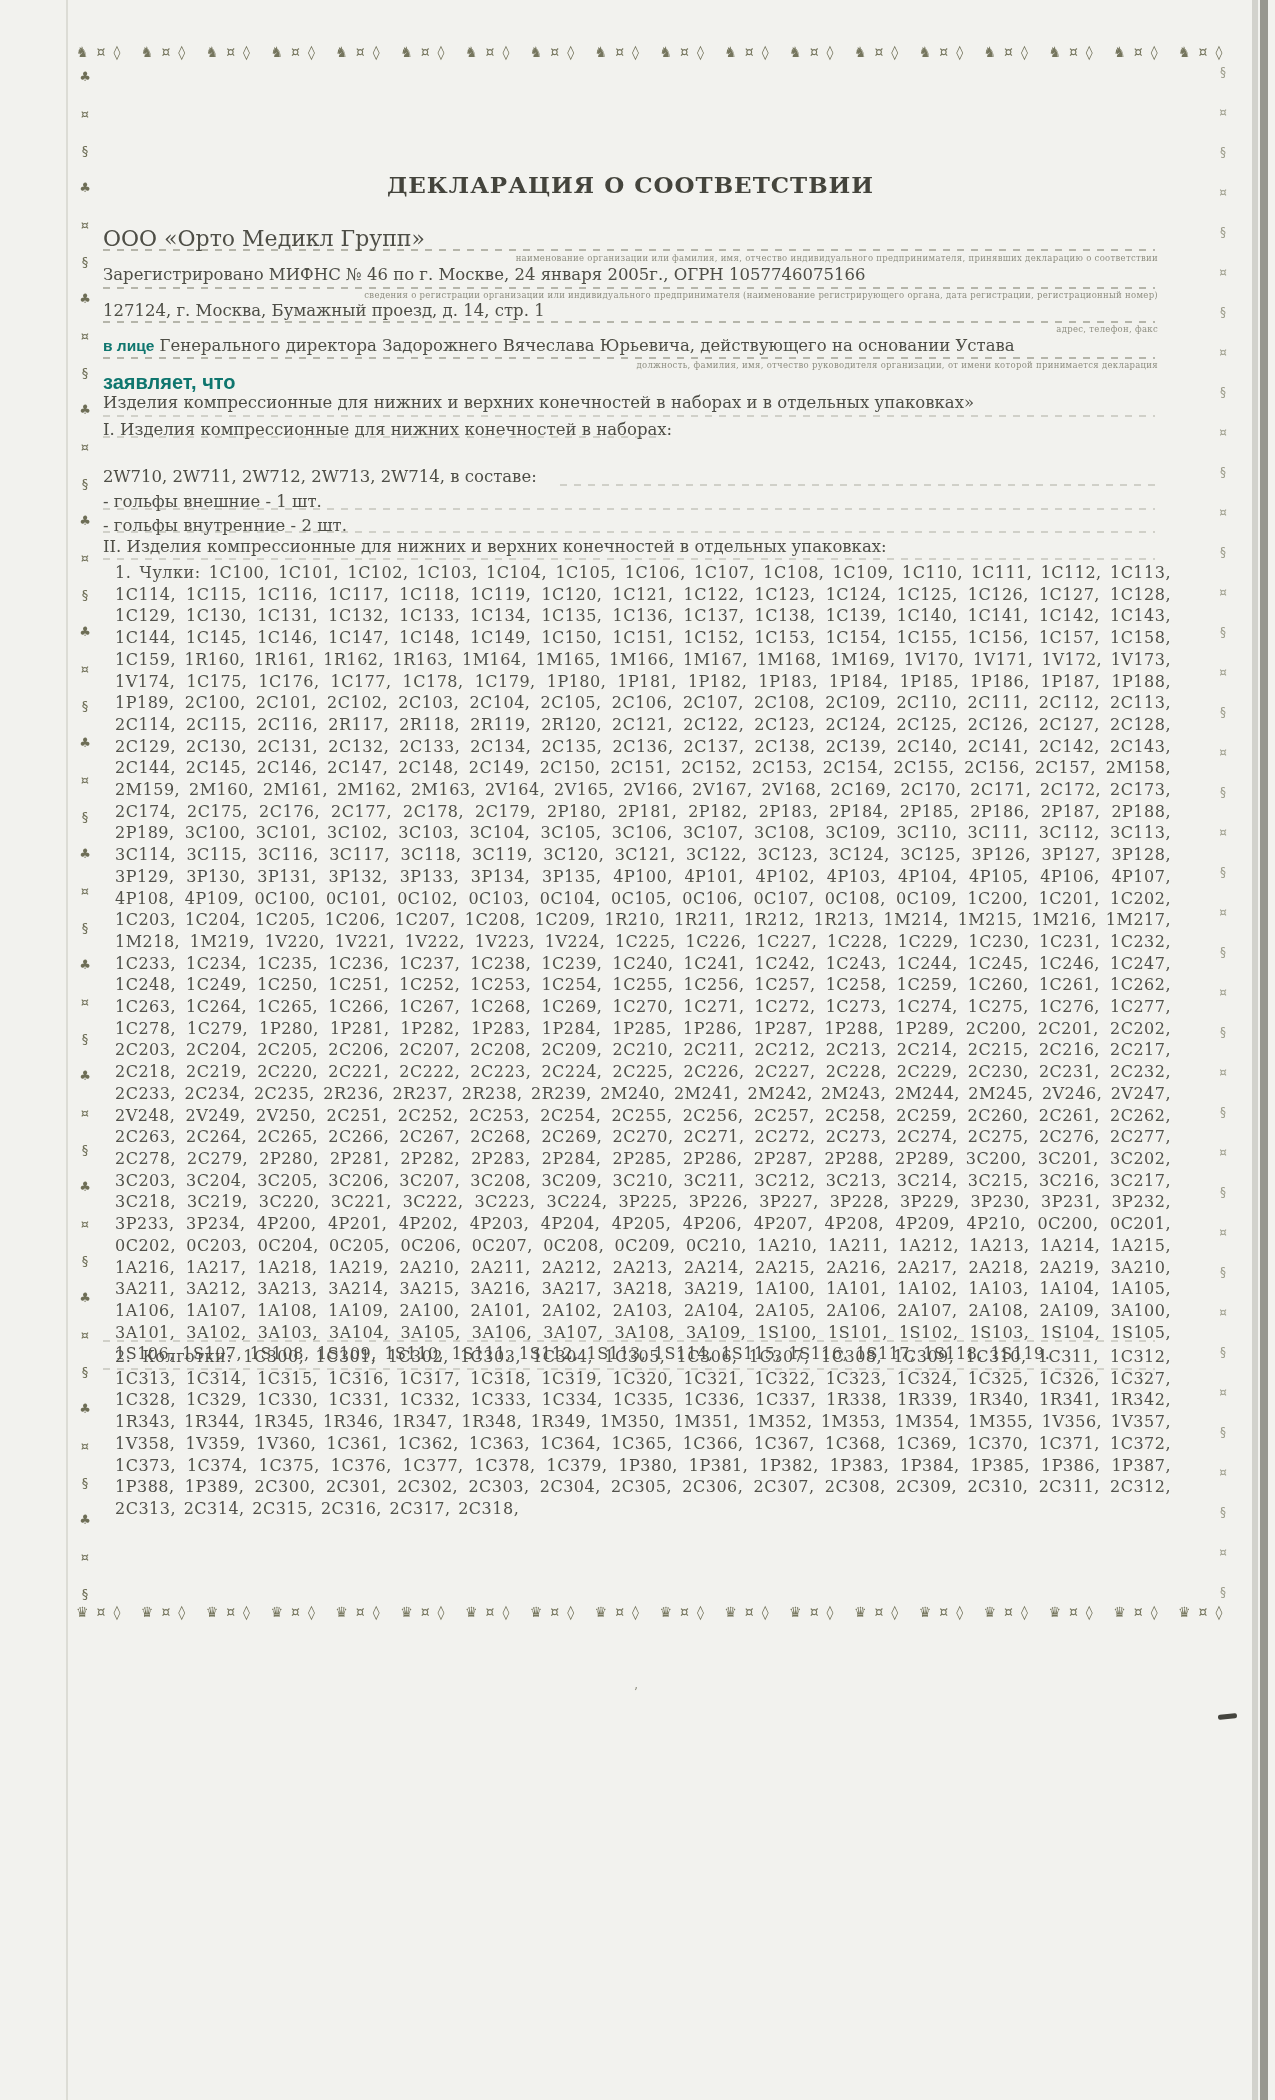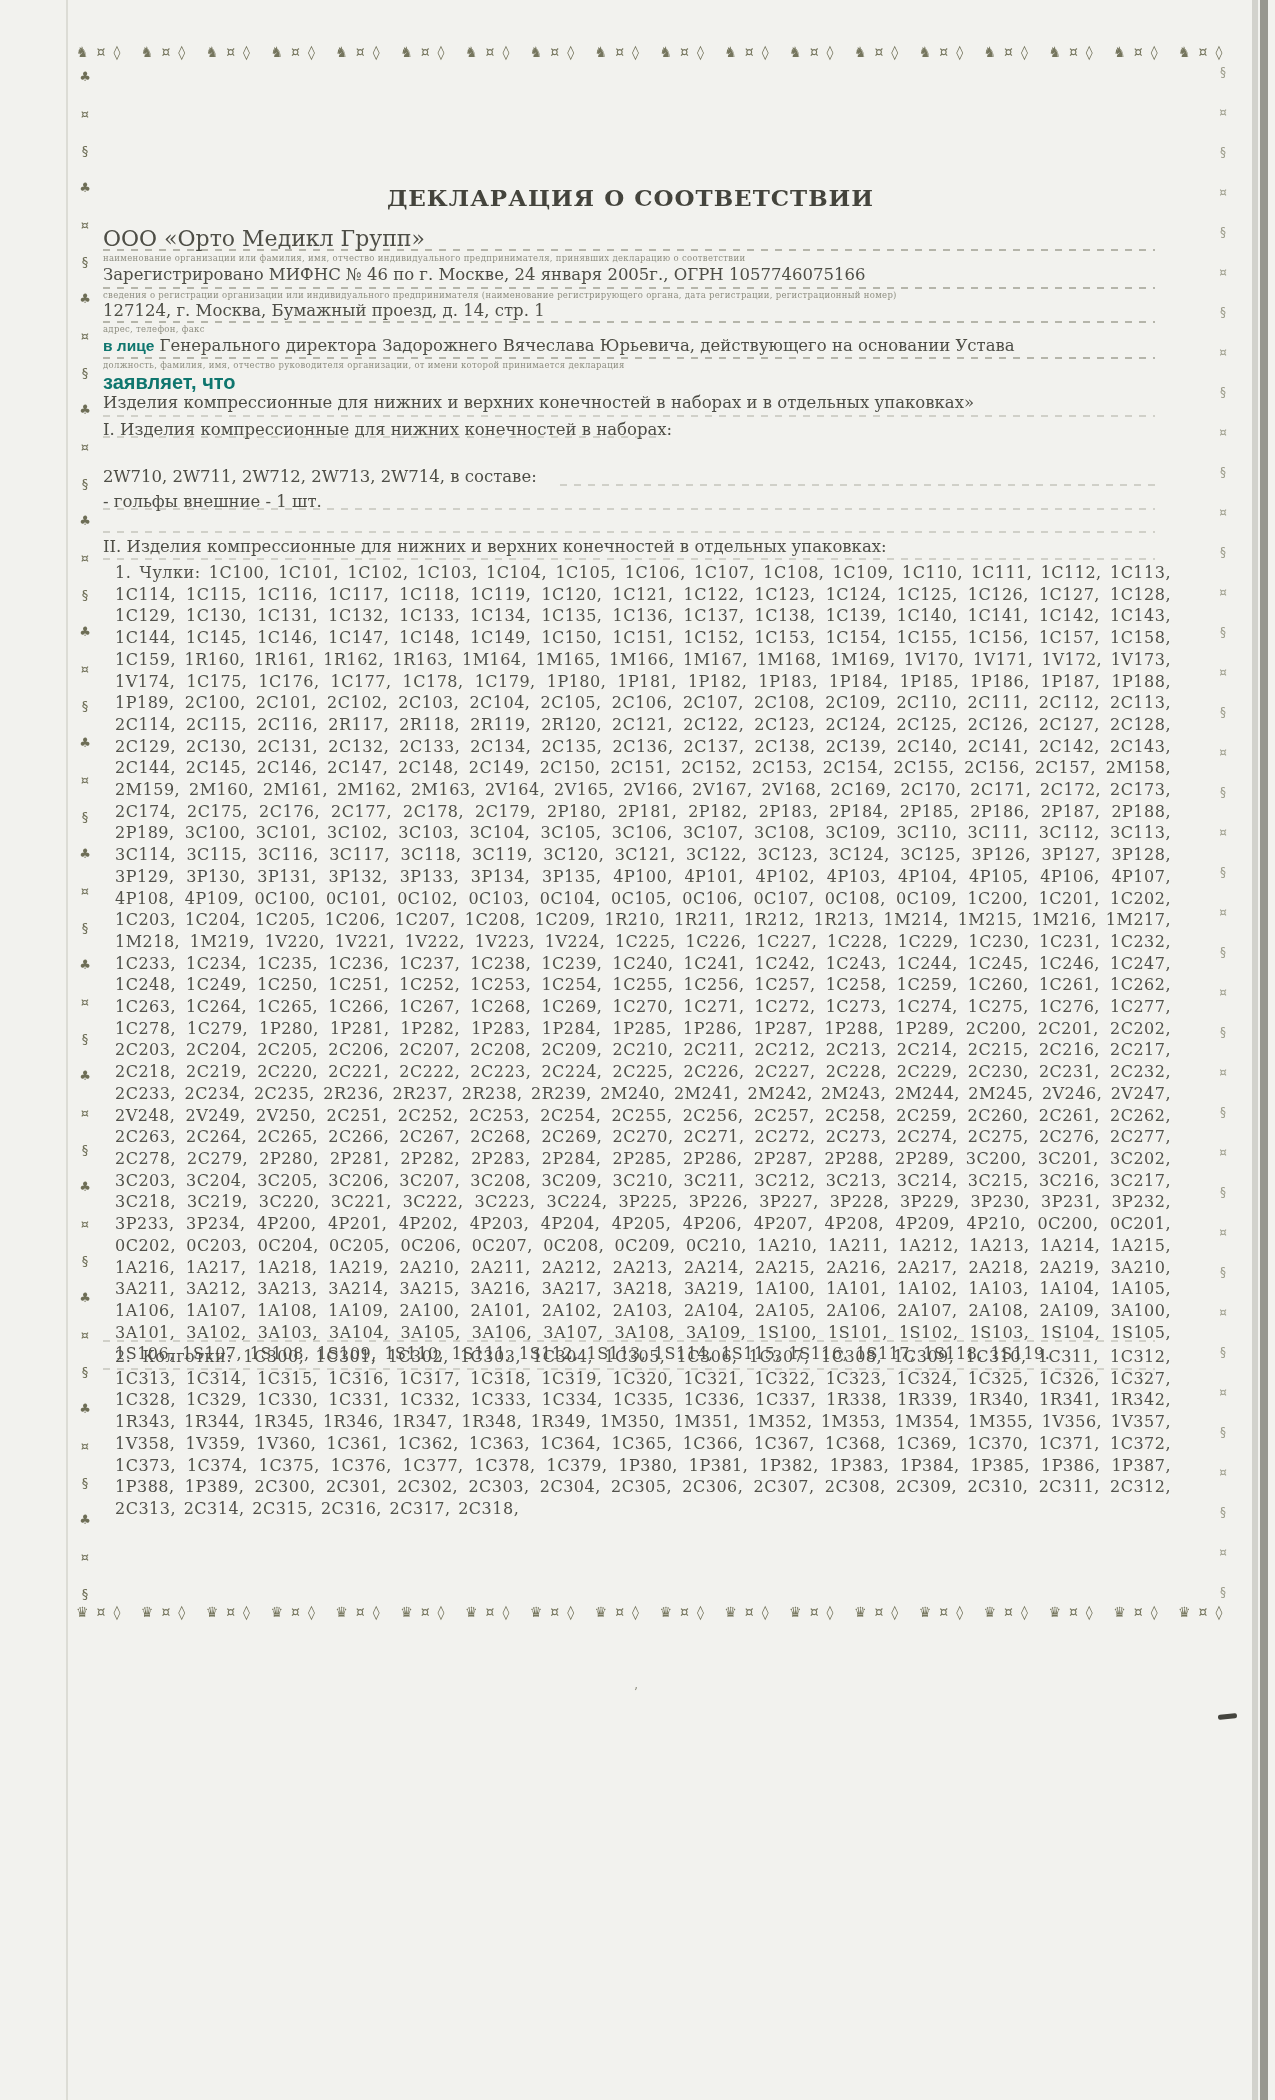--- a/index.html
+++ b/index.html
@@ -12,24 +12,24 @@
   .abs{position:absolute;}
   .orn{font-family:"DejaVu Sans",sans-serif;color:#75755d;overflow:hidden;white-space:nowrap;}
   .orn-top{left:76px;top:44px;width:1158px;height:26px;font-size:14px;letter-spacing:8px;}
   .orn-bottom{left:76px;top:1604px;width:1158px;height:28px;font-size:14px;letter-spacing:8px;}
   .orn-col{width:26px;text-align:center;white-space:pre-line;overflow:hidden;}
   .orn-left{left:72px;top:58px;height:1560px;font-size:13px;line-height:37px;color:#6e6e56;}
   .orn-right{left:1210px;top:52px;height:1575px;font-size:12px;line-height:40px;color:#9d9d8c;}
   .edge-left{left:66px;top:0;width:2px;height:2100px;background:#dcdcd5;}
   .edge-right-light{left:1252px;top:0;width:6px;height:2100px;background:#d2d2cc;}
   .edge-right{left:1260px;top:0;width:8px;height:2100px;background:#97978f;}
-  .title{left:103px;top:184px;width:1055px;text-align:center;
+  .title{left:103px;top:171px;width:1055px;text-align:center;
     font-size:23px;font-weight:bold;letter-spacing:1px;color:#44443c;white-space:nowrap;}
   .line{left:103px;width:1060px;font-size:16.5px;white-space:nowrap;color:#4e4e46;}
-  .hint{left:103px;width:1055px;text-align:left;font-size:8.5px;letter-spacing:.3px;
+  .hint{left:103px;width:1055px;text-align:right;font-size:8.5px;letter-spacing:.3px;
     color:#8e8e80;white-space:nowrap;}
   .boldsans{font-family:"Liberation Sans",sans-serif;font-weight:bold;font-size:15.5px;color:#0f766e;}
   .rule{height:2px;background:repeating-linear-gradient(90deg,rgba(120,120,102,.5) 0 7px,rgba(0,0,0,0) 7px 14px);}
   .rule-light{background:repeating-linear-gradient(90deg,rgba(120,120,102,.28) 0 7px,rgba(0,0,0,0) 7px 14px);}
   .codes{left:115px;width:1056px;text-align:justify;font-size:16px;line-height:21.7px;
     letter-spacing:.5px;word-spacing:2px;color:#51514a;z-index:2;}
   .speck{color:#8b8b7d;font-size:12px;}
   .arrow-mark{left:1218px;top:1714px;width:19px;height:5px;background:#45453e;
     border-radius:2px;transform:rotate(-6deg);}
 </style>
@@ -154,20 +154,21 @@
 
   <div class="abs line" style="top:393px;">Изделия компрессионные для нижних и верхних конечностей в наборах и в отдельных упаковках»</div>
   <div class="abs rule rule-light" style="top:415px;left:103px;width:1052px;"></div>
 
   <div class="abs line" style="top:420px;">I. Изделия компрессионные для нижних конечностей в наборах:</div>
   <div class="abs rule rule-light" style="top:436px;left:103px;width:560px;"></div>
   <div class="abs line" style="top:467px;">2W710, 2W711, 2W712, 2W713, 2W714, в составе:</div>
   <div class="abs rule rule-light" style="top:484px;left:560px;width:595px;"></div>
   <div class="abs line" style="top:492px;">- гольфы внешние - 1 шт.</div>
   <div class="abs rule rule-light" style="top:508px;left:103px;width:1052px;"></div>
+  <div class="abs line" style="top:516px;">- гольфы внутренние - 2 шт.</div>
   <div class="abs rule rule-light" style="top:531px;left:103px;width:1052px;"></div>
 
   <div class="abs line" style="top:537px;">II. Изделия компрессионные для нижних и верхних конечностей в отдельных упаковках:</div>
   <div class="abs rule rule-light" style="top:558px;left:103px;width:1052px;"></div>
 
   <div class="abs rule rule-light" style="top:1340px;left:103px;width:1052px;z-index:1;"></div>
   <div class="abs rule rule-light" style="top:1368px;left:103px;width:1052px;z-index:1;"></div>
 
   <div class="abs codes" style="top:562px;"><span>1. Чулки: </span><span>1C100, 1C101, 1C102, 1C103, 1C104, 1C105, 1C106, 1C107, 1C108, 1C109, 1C110, 1C111, 1C112, 1C113, 1C114, 1C115, 1C116, 1C117, 1C118, 1C119, 1C120, 1C121, 1C122, 1C123, 1C124, 1C125, 1C126, 1C127, 1C128, 1C129, 1C130, 1C131, 1C132, 1C133, 1C134, 1C135, 1C136, 1C137, 1C138, 1C139, 1C140, 1C141, 1C142, 1C143, 1C144, 1C145, 1C146, 1C147, 1C148, 1C149, 1C150, 1C151, 1C152, 1C153, 1C154, 1C155, 1C156, 1C157, 1C158, 1C159, 1R160, 1R161, 1R162, 1R163, 1M164, 1M165, 1M166, 1M167, 1M168, 1M169, 1V170, 1V171, 1V172, 1V173, 1V174, 1C175, 1C176, 1C177, 1C178, 1C179, 1P180, 1P181, 1P182, 1P183, 1P184, 1P185, 1P186, 1P187, 1P188, 1P189, 2C100, 2C101, 2C102, 2C103, 2C104, 2C105, 2C106, 2C107, 2C108, 2C109, 2C110, 2C111, 2C112, 2C113, 2C114, 2C115, 2C116, 2R117, 2R118, 2R119, 2R120, 2C121, 2C122, 2C123, 2C124, 2C125, 2C126, 2C127, 2C128, 2C129, 2C130, 2C131, 2C132, 2C133, 2C134, 2C135, 2C136, 2C137, 2C138, 2C139, 2C140, 2C141, 2C142, 2C143, 2C144, 2C145, 2C146, 2C147, 2C148, 2C149, 2C150, 2C151, 2C152, 2C153, 2C154, 2C155, 2C156, 2C157, 2M158, 2M159, 2M160, 2M161, 2M162, 2M163, 2V164, 2V165, 2V166, 2V167, 2V168, 2C169, 2C170, 2C171, 2C172, 2C173, 2C174, 2C175, 2C176, 2C177, 2C178, 2C179, 2P180, 2P181, 2P182, 2P183, 2P184, 2P185, 2P186, 2P187, 2P188, 2P189, 3C100, 3C101, 3C102, 3C103, 3C104, 3C105, 3C106, 3C107, 3C108, 3C109, 3C110, 3C111, 3C112, 3C113, 3C114, 3C115, 3C116, 3C117, 3C118, 3C119, 3C120, 3C121, 3C122, 3C123, 3C124, 3C125, 3P126, 3P127, 3P128, 3P129, 3P130, 3P131, 3P132, 3P133, 3P134, 3P135, 4P100, 4P101, 4P102, 4P103, 4P104, 4P105, 4P106, 4P107, 4P108, 4P109, 0C100, 0C101, 0C102, 0C103, 0C104, 0C105, 0C106, 0C107, 0C108, 0C109, 1C200, 1C201, 1C202, 1C203, 1C204, 1C205, 1C206, 1C207, 1C208, 1C209, 1R210, 1R211, 1R212, 1R213, 1M214, 1M215, 1M216, 1M217, 1M218, 1M219, 1V220, 1V221, 1V222, 1V223, 1V224, 1C225, 1C226, 1C227, 1C228, 1C229, 1C230, 1C231, 1C232, 1C233, 1C234, 1C235, 1C236, 1C237, 1C238, 1C239, 1C240, 1C241, 1C242, 1C243, 1C244, 1C245, 1C246, 1C247, 1C248, 1C249, 1C250, 1C251, 1C252, 1C253, 1C254, 1C255, 1C256, 1C257, 1C258, 1C259, 1C260, 1C261, 1C262, 1C263, 1C264, 1C265, 1C266, 1C267, 1C268, 1C269, 1C270, 1C271, 1C272, 1C273, 1C274, 1C275, 1C276, 1C277, 1C278, 1C279, 1P280, 1P281, 1P282, 1P283, 1P284, 1P285, 1P286, 1P287, 1P288, 1P289, 2C200, 2C201, 2C202, 2C203, 2C204, 2C205, 2C206, 2C207, 2C208, 2C209, 2C210, 2C211, 2C212, 2C213, 2C214, 2C215, 2C216, 2C217, 2C218, 2C219, 2C220, 2C221, 2C222, 2C223, 2C224, 2C225, 2C226, 2C227, 2C228, 2C229, 2C230, 2C231, 2C232, 2C233, 2C234, 2C235, 2R236, 2R237, 2R238, 2R239, 2M240, 2M241, 2M242, 2M243, 2M244, 2M245, 2V246, 2V247, 2V248, 2V249, 2V250, 2C251, 2C252, 2C253, 2C254, 2C255, 2C256, 2C257, 2C258, 2C259, 2C260, 2C261, 2C262, 2C263, 2C264, 2C265, 2C266, 2C267, 2C268, 2C269, 2C270, 2C271, 2C272, 2C273, 2C274, 2C275, 2C276, 2C277, 2C278, 2C279, 2P280, 2P281, 2P282, 2P283, 2P284, 2P285, 2P286, 2P287, 2P288, 2P289, 3C200, 3C201, 3C202, 3C203, 3C204, 3C205, 3C206, 3C207, 3C208, 3C209, 3C210, 3C211, 3C212, 3C213, 3C214, 3C215, 3C216, 3C217, 3C218, 3C219, 3C220, 3C221, 3C222, 3C223, 3C224, 3P225, 3P226, 3P227, 3P228, 3P229, 3P230, 3P231, 3P232, 3P233, 3P234, 4P200, 4P201, 4P202, 4P203, 4P204, 4P205, 4P206, 4P207, 4P208, 4P209, 4P210, 0C200, 0C201, 0C202, 0C203, 0C204, 0C205, 0C206, 0C207, 0C208, 0C209, 0C210, 1A210, 1A211, 1A212, 1A213, 1A214, 1A215, 1A216, 1A217, 1A218, 1A219, 2A210, 2A211, 2A212, 2A213, 2A214, 2A215, 2A216, 2A217, 2A218, 2A219, 3A210, 3A211, 3A212, 3A213, 3A214, 3A215, 3A216, 3A217, 3A218, 3A219, 1A100, 1A101, 1A102, 1A103, 1A104, 1A105, 1A106, 1A107, 1A108, 1A109, 2A100, 2A101, 2A102, 2A103, 2A104, 2A105, 2A106, 2A107, 2A108, 2A109, 3A100, 3A101, 3A102, 3A103, 3A104, 3A105, 3A106, 3A107, 3A108, 3A109, 1S100, 1S101, 1S102, 1S103, 1S104, 1S105, 1S106, 1S107, 1S108, 1S109, 1S110, 1S111, 1S112, 1S113, 1S114, 1S115, 1S116, 1S117, 1S118, 1S119.</span></div>
 

